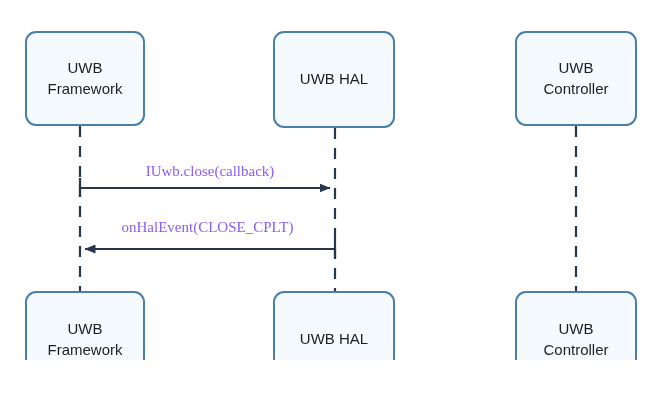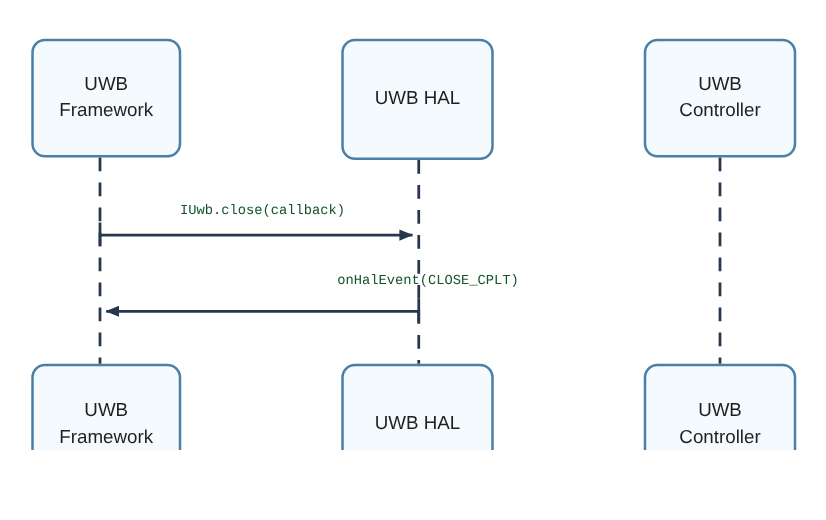--- a/index.html
+++ b/index.html
@@ -39,23 +39,23 @@
     font-size: 15px;
     line-height: 1.35;
     font-family: "Liberation Sans", sans-serif;
   }
   .lifeline-box span {
     display: block;
     white-space: pre-line;
   }
   .msg-label {
     position: absolute;
-    color: #14532d;
-    font-size: 11px;
-    font-family: Liberation Mono, monospace;
+    color: #8b5cf6;
+    font-size: 15px;
+    font-family: Liberation Serif, serif;
     white-space: nowrap;
     background: transparent;
     text-align: center;
   }
 </style>
 </head>
 <body>
 
 <div id="canvas">
 
@@ -111,17 +111,17 @@
 
   <div class="lifeline-box" style="left:515px; top:291px; width:122px; height:97px;">
     <span>UWB
 Controller</span>
   </div>
 
   <div class="msg-label" style="left:0px; top:163px; width:420px; text-align:center;">
     <span>IUwb.close(callback)</span>
   </div>
 
-  <div class="msg-label" style="left:0px; top:219px; width:415px; text-align:right;">
+  <div class="msg-label" style="left:0px; top:219px; width:415px; text-align:center;">
     <span>onHalEvent(CLOSE_CPLT)</span>
   </div>
 
 </div>
 
 </body></html>

